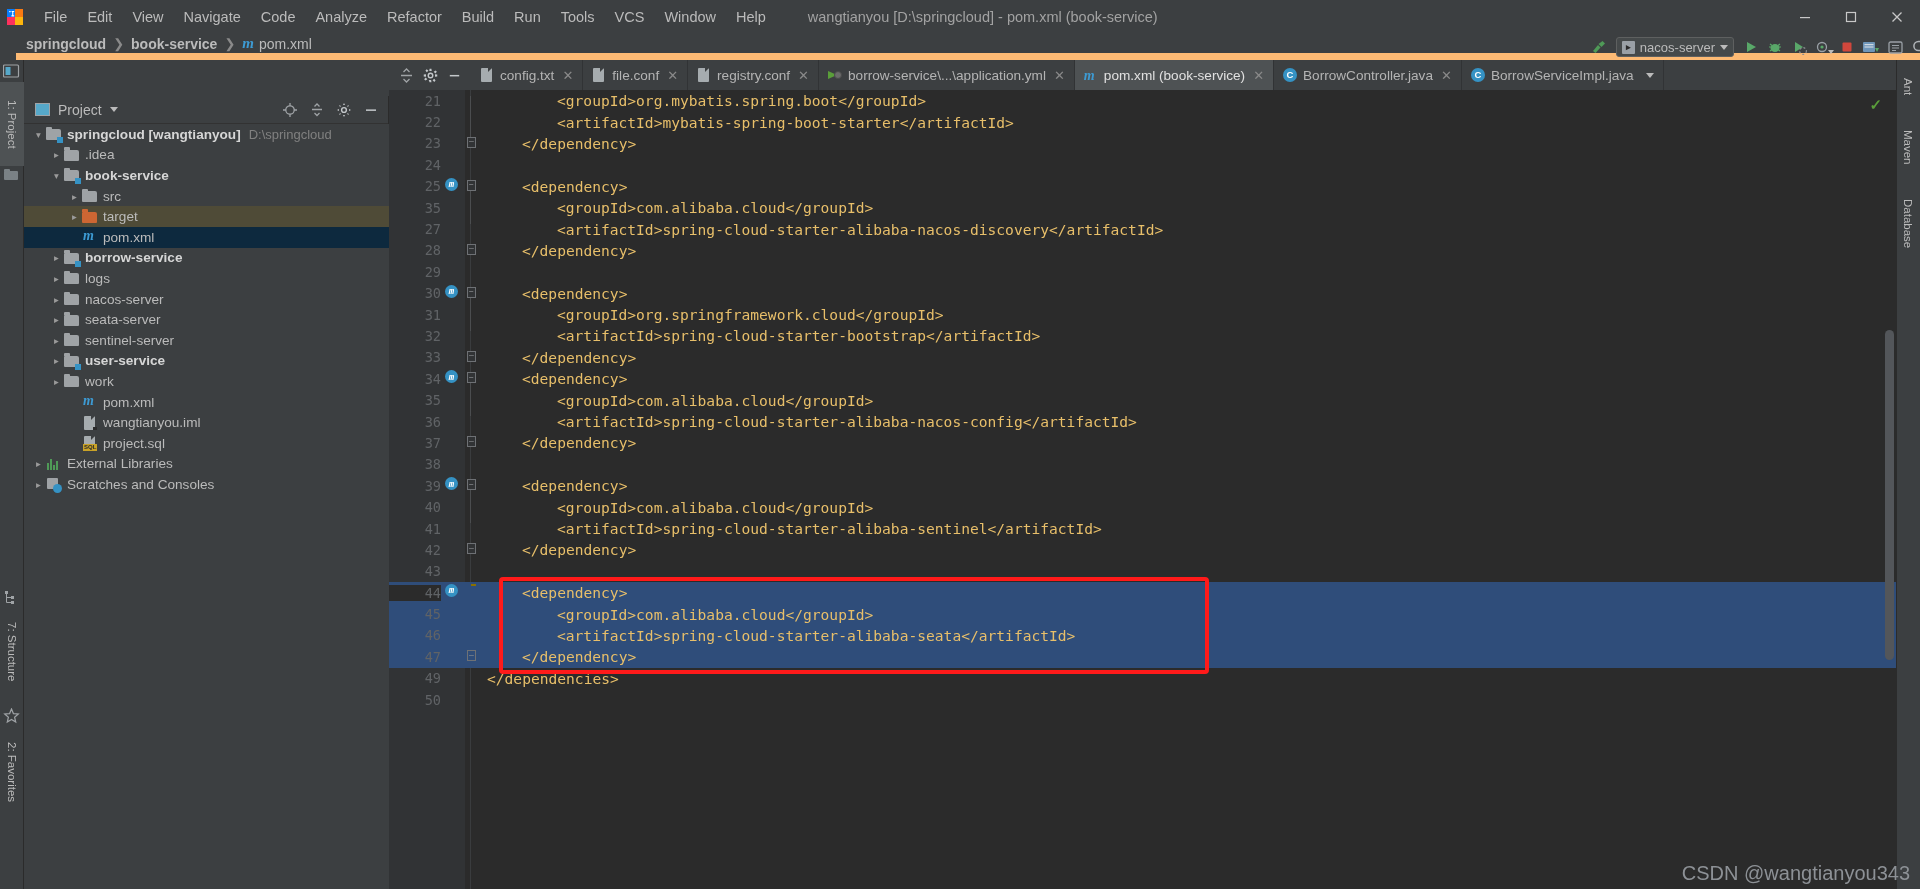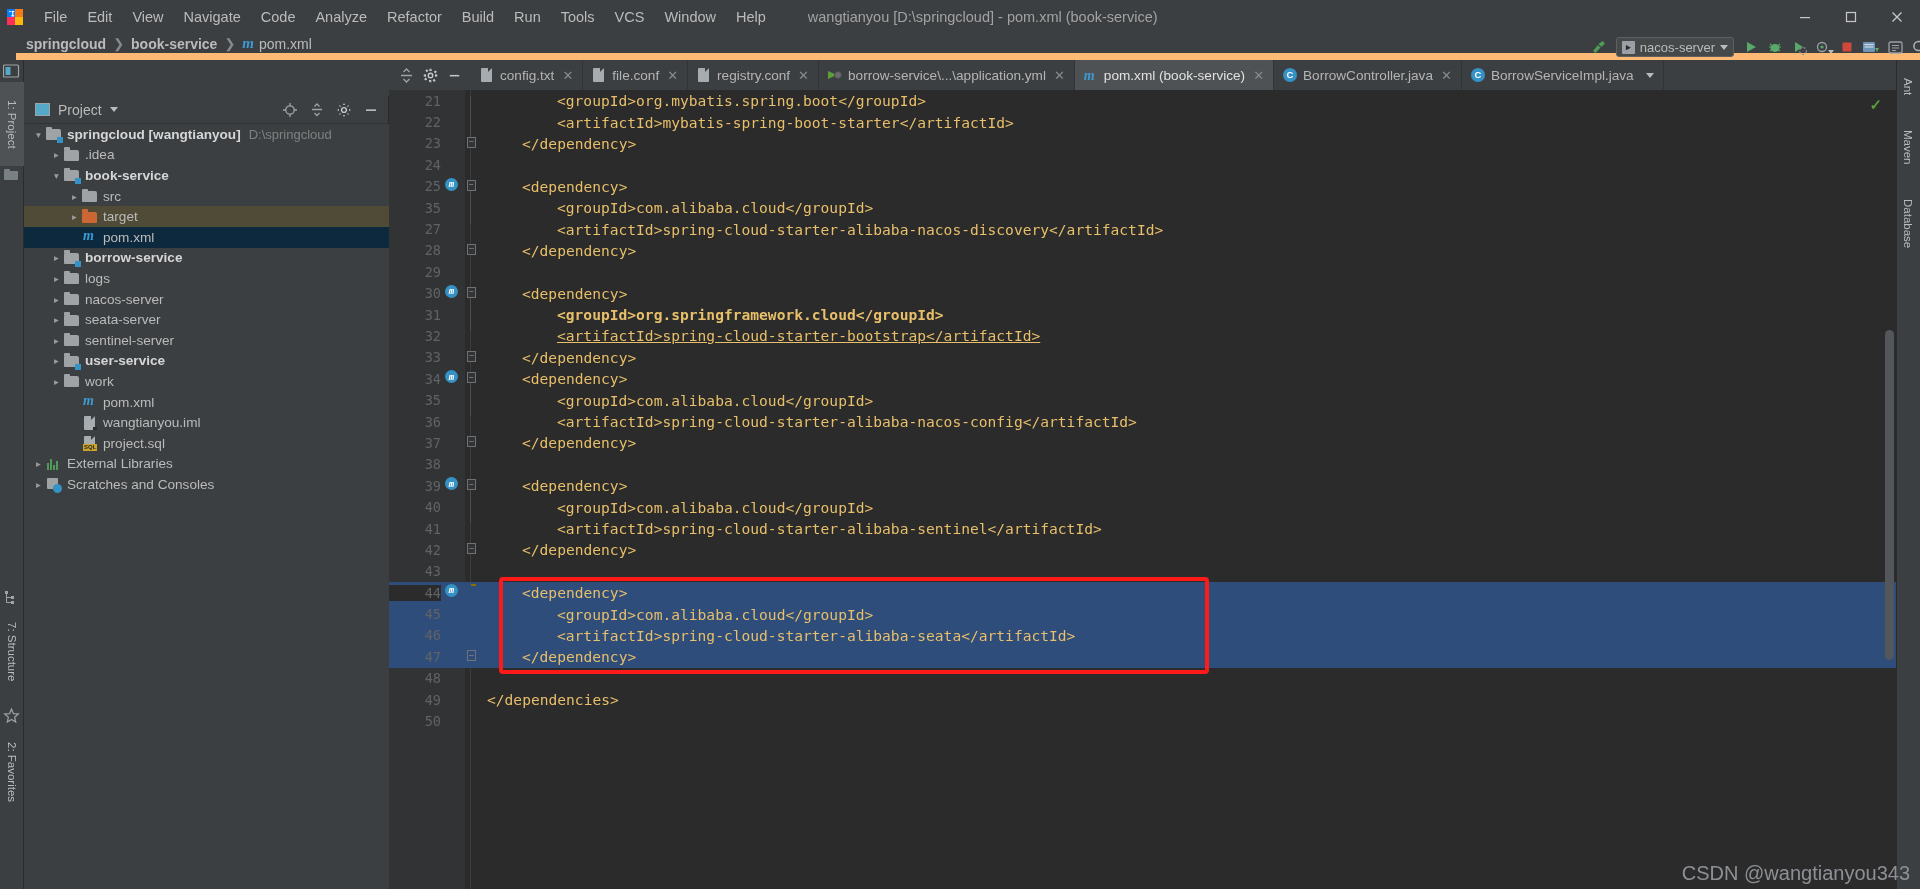--- a/index.html
+++ b/index.html
@@ -848,26 +848,26 @@
           <span class="ln-num">30</span>
           <span class="ln-mark">
               <span class="mvn-badge">m</span>
             </span>
           <span class="fold-mark">−</span>
           <span class="ln-txt tag" style="left:133px;">&lt;dependency&gt;</span>
         </div>
 
         <div class="ln">
           <span class="ln-num">31</span>
-          <span class="ln-txt tag" style="left:168px;font-weight:bold;">&lt;groupId&gt;org.springframework.cloud&lt;/groupId&gt;</span>
+          <span class="ln-txt tag" style="left:168px;">&lt;groupId&gt;org.springframework.cloud&lt;/groupId&gt;</span>
         </div>
 
         <div class="ln">
           <span class="ln-num">32</span>
-          <span class="ln-txt tag" style="left:168px;text-decoration:underline;">&lt;artifactId&gt;spring-cloud-starter-bootstrap&lt;/artifactId&gt;</span>
+          <span class="ln-txt tag" style="left:168px;">&lt;artifactId&gt;spring-cloud-starter-bootstrap&lt;/artifactId&gt;</span>
         </div>
 
         <div class="ln">
           <span class="ln-num">33</span>
           <span class="fold-mark">‒</span>
           <span class="ln-txt tag" style="left:133px;">&lt;/dependency&gt;</span>
         </div>
 
         <div class="ln">
           <span class="ln-num">34</span>
@@ -947,24 +947,20 @@
           <span class="ln-num">46</span>
           <span class="ln-txt tag" style="left:168px;">&lt;artifactId&gt;spring-cloud-starter-alibaba-seata&lt;/artifactId&gt;</span>
         </div>
 
         <div class="ln sel">
           <span class="ln-num">47</span>
           <span class="fold-mark" style="background:#2f4d7a;">‒</span>
           <span class="ln-txt tag" style="left:133px;">&lt;/dependency&gt;</span>
         </div>
 
-        <div class="ln">
-          <span class="ln-num">48</span>
-          <span class="ln-txt tag" style="left:133px;"></span>
-        </div>
 
         <div class="ln">
           <span class="ln-num">49</span>
           <span class="ln-txt tag" style="left:98px;">&lt;/dependencies&gt;</span>
         </div>
 
         <div class="ln">
           <span class="ln-num">50</span>
           <span class="ln-txt tag" style="left:98px;"></span>
         </div>

